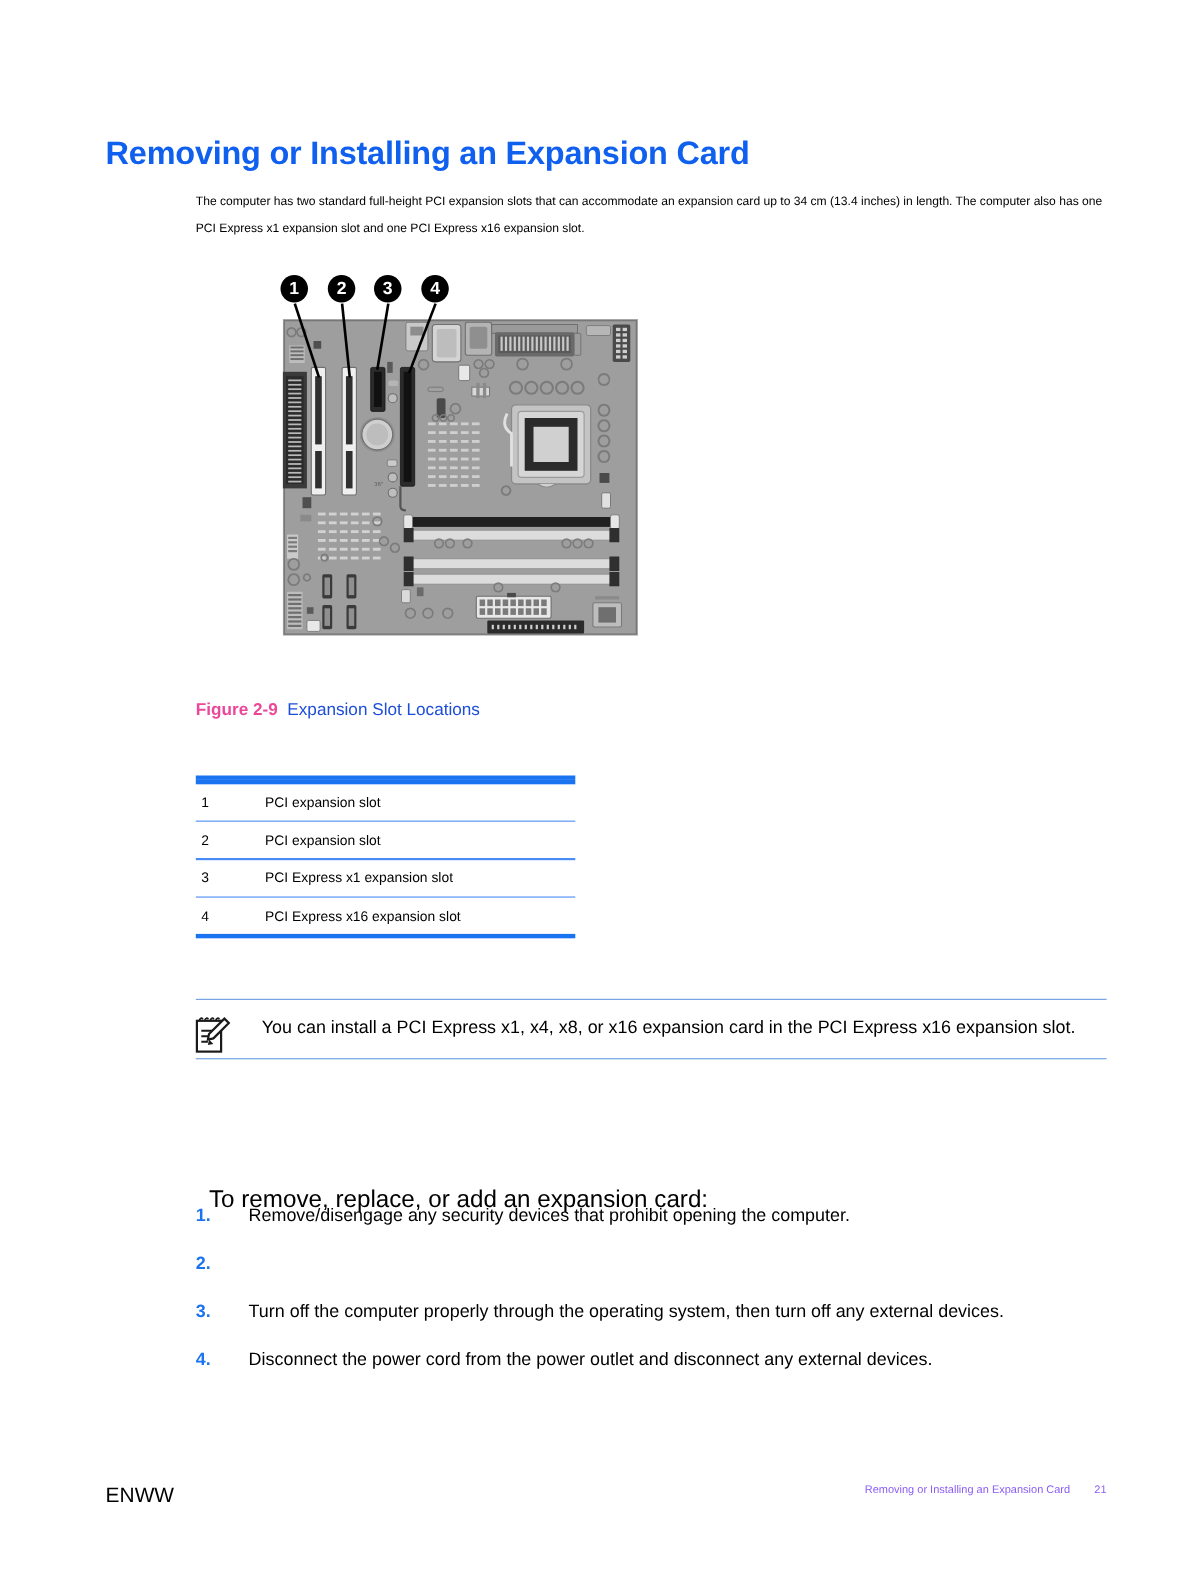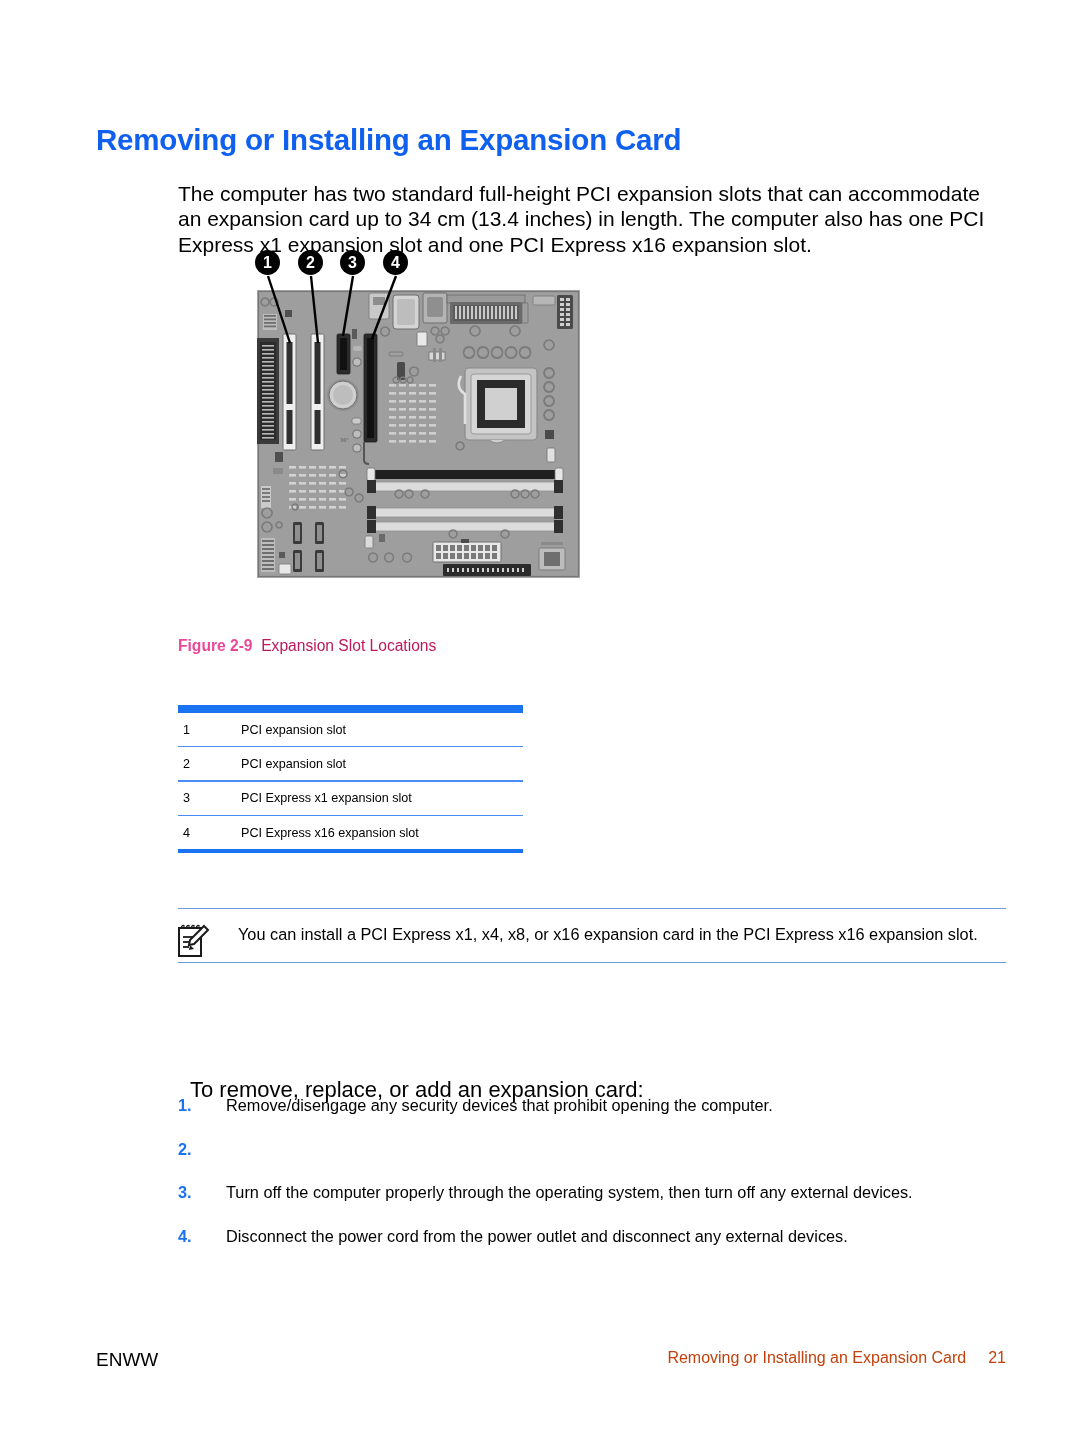--- a/index.html
+++ b/index.html
@@ -31,21 +31,21 @@
     letter-spacing: -0.2px;
     white-space: nowrap;
   }
 
   
   .intro {
     position: absolute;
     left: 178px;
     top: 160px;
     width: 828px;
-    font-size: 21px;
+    font-size: 11px;
     line-height: 25.4px;
     color: #000;
     text-align: left;
   }
 
   
   .figure {
     position: absolute;
     left: 250px;
     top: 243px;
@@ -90,21 +90,21 @@
     left: 178px;
     top: 637px;
     font-size: 15.6px;
     white-space: nowrap;
   }
   .fig-caption .fig-num {
     font-weight: bold;
     color: #ec4899;
   }
   .fig-caption .fig-text {
-    color: #be185d;
+    color: #1d4ed8;
   }
 
   
   .slot-table {
     position: absolute;
     left: 178px;
     top: 705px;
     width: 345px;
   }
   .rule-thick {
@@ -209,22 +209,22 @@
     position: absolute;
     left: 96px;
     top: 1349px;
     font-size: 19px;
     color: #000;
   }
   .footer-right {
     position: absolute;
     right: 74px;
     top: 1349px;
-    font-size: 16px;
-    color: #c2410c;
+    font-size: 10px;
+    color: #8b5cf6;
     white-space: nowrap;
   }
   .footer-right .fpage {
     display: inline-block;
     margin-left: 22px;
   }
 </style>
 </head>
 <body>
 

